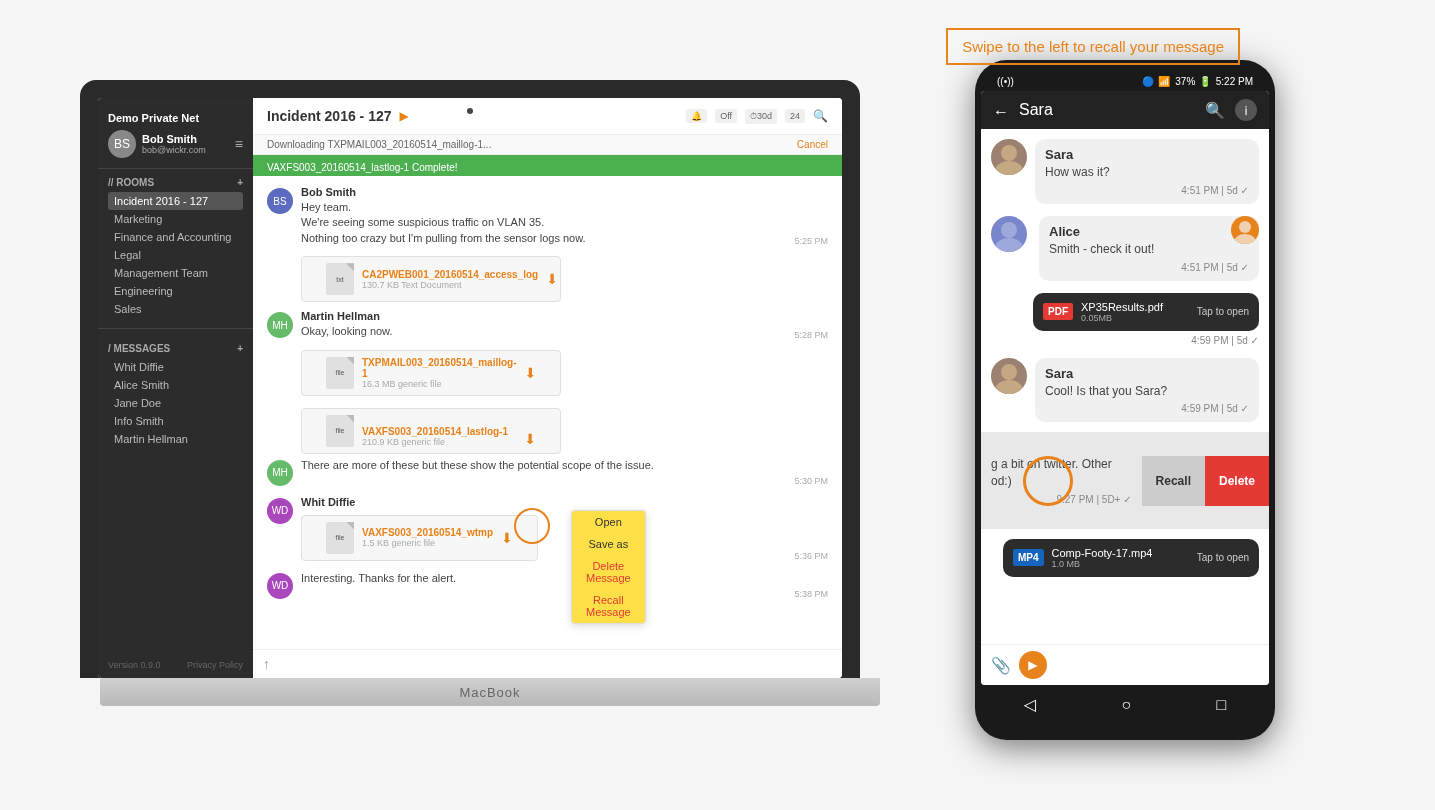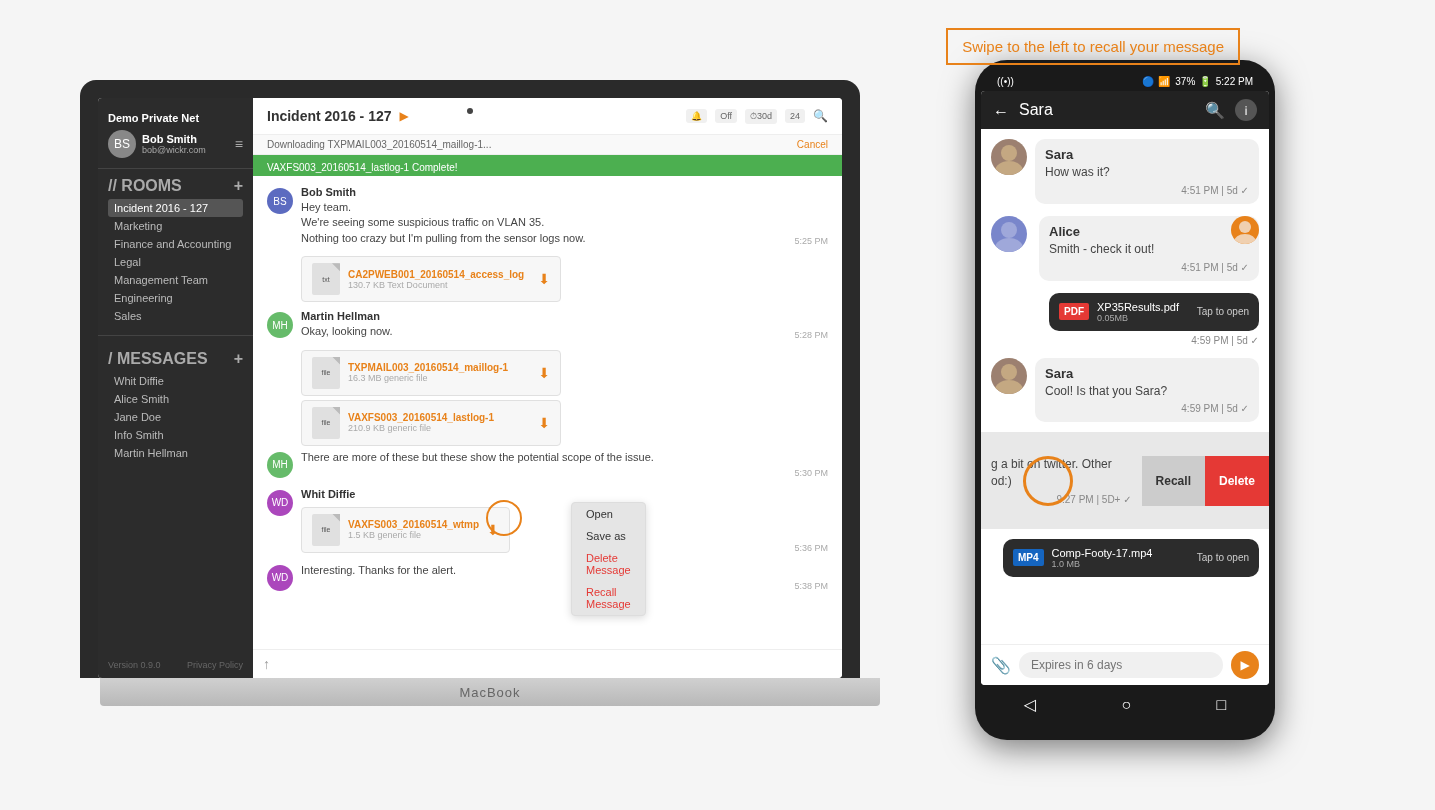--- a/index.html
+++ b/index.html
@@ -139,21 +139,21 @@
 
     .sidebar-section {
       padding: 8px 10px 4px;
     }
 
     .sidebar-section-header {
       display: flex;
       align-items: center;
       justify-content: space-between;
       color: #aaa;
-      font-size: 16px;
+      font-size: 10px;
       font-weight: 600;
       margin-bottom: 4px;
     }
 
     .sidebar-item {
       padding: 3px 6px;
       border-radius: 3px;
       cursor: pointer;
       color: #bbb;
       font-size: 11px;
@@ -305,21 +305,21 @@
       color: #aaa;
       margin-left: auto;
       align-self: flex-end;
       white-space: nowrap;
     }
 
     .file-attachment {
       background: #f7f7f7;
       border: 1px solid #e0e0e0;
       border-radius: 4px;
-      padding: 6px 10px;
+      padding: 6px 24px;
       display: flex;
       align-items: center;
       gap: 8px;
       margin-top: 5px;
       max-width: 260px;
     }
 
     .file-icon {
       width: 28px;
       height: 32px;
@@ -357,27 +357,28 @@
 
     .download-btn {
       background: none;
       border: none;
       color: #e8821a;
       cursor: pointer;
       font-size: 14px;
     }
 
     .context-menu {
-      background: #e5e5e5;
+      background: #fde047;
       border: 1px solid #ddd;
       border-radius: 4px;
       box-shadow: 0 2px 8px rgba(0,0,0,0.15);
       position: absolute;
       z-index: 10;
       font-size: 11px;
+      text-align: center;
     }
     .context-menu-item {
       padding: 5px 14px;
       color: #333;
       cursor: pointer;
     }
     .context-menu-item.danger {
       color: #e53935;
     }
 
@@ -804,21 +805,21 @@
 
           <div style="padding-left: 34px; margin-bottom: 4px;">
             <div class="file-attachment">
               <div class="file-icon" style="font-size:7px;">file</div>
               <div class="file-details">
                 <div class="file-name">TXPMAIL003_20160514_maillog-1</div>
                 <div class="file-size">16.3 MB generic file</div>
               </div>
               <button class="download-btn">⬇</button>
             </div>
-            <div class="file-attachment" style="margin-top:4px;">
+            <div class="file-attachment" style="margin-top:12px;align-items:flex-end;">
               <div class="file-icon" style="font-size:7px;">file</div>
               <div class="file-details">
                 <div class="file-name">VAXFS003_20160514_lastlog-1</div>
                 <div class="file-size">210.9 KB generic file</div>
               </div>
               <button class="download-btn">⬇</button>
             </div>
           </div>
 
           <div class="msg-group">
@@ -930,21 +931,21 @@
             <div class="phone-msg-time">4:51 PM | 5d ✓</div>
           </div>
           <div style="position:absolute;right:10px;top:6px;width:28px;height:28px;border-radius:50%;background:#e8821a;overflow:hidden;">
             <svg width="28" height="28" viewBox="0 0 28 28">
                 <circle cx="14" cy="11" r="6" fill="#f0d0b0"></circle>
                 <ellipse cx="14" cy="26" rx="11" ry="8" fill="#f0d0b0"></ellipse>
               </svg>
           </div>
         </div>
 
-        <div class="phone-msg" style="padding-left:68px;">
+        <div class="phone-msg" style="padding-left:52px;">
           <div style="flex:1;">
             <div class="phone-file-bubble">
               <span class="phone-pdf-icon">PDF</span>
               <div>
                 <div class="phone-file-name">XP35Results.pdf</div>
                 <div class="phone-file-size">0.05MB</div>
               </div>
               <span class="phone-tap-open">Tap to open</span>
             </div>
             <div class="phone-file-time">4:59 PM | 5d ✓</div>
@@ -985,21 +986,20 @@
               </div>
               <span class="phone-tap-open">Tap to open</span>
             </div>
           </div>
         </div>
 
       </div>
 
       <div class="phone-input-area">
         <span class="phone-attach-icon">📎</span>
-        <input class="phone-text-input" placeholder="Expires in 6 days" readonly="" style="">
         <button class="phone-send-btn">▶</button>
       </div>
     </div>
 
     <div class="phone-nav-home">
       <span class="phone-nav-btn">◁</span>
       <span class="phone-nav-btn">○</span>
       <span class="phone-nav-btn">□</span>
     </div>
   </div>

